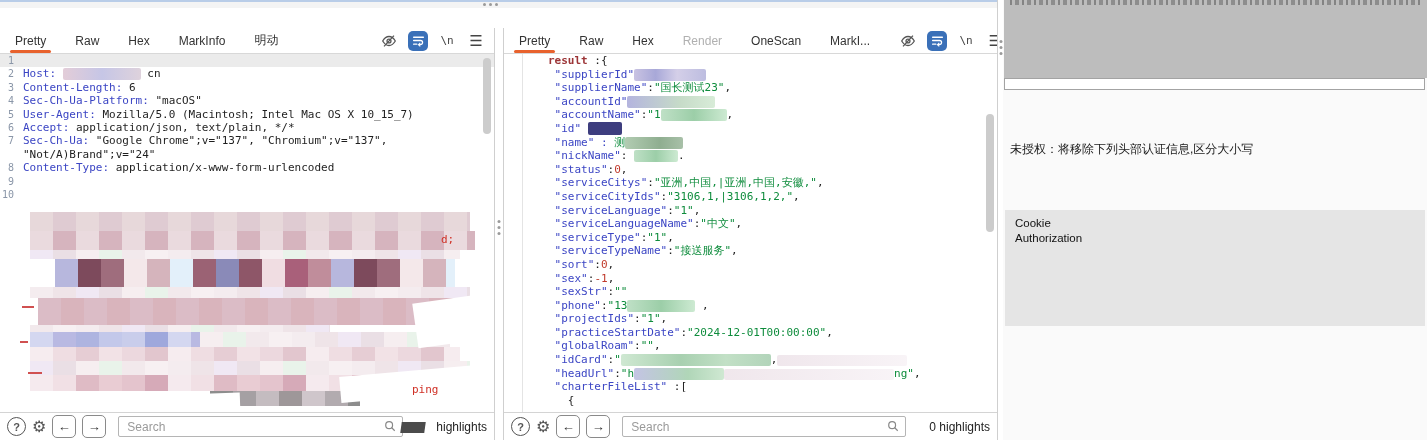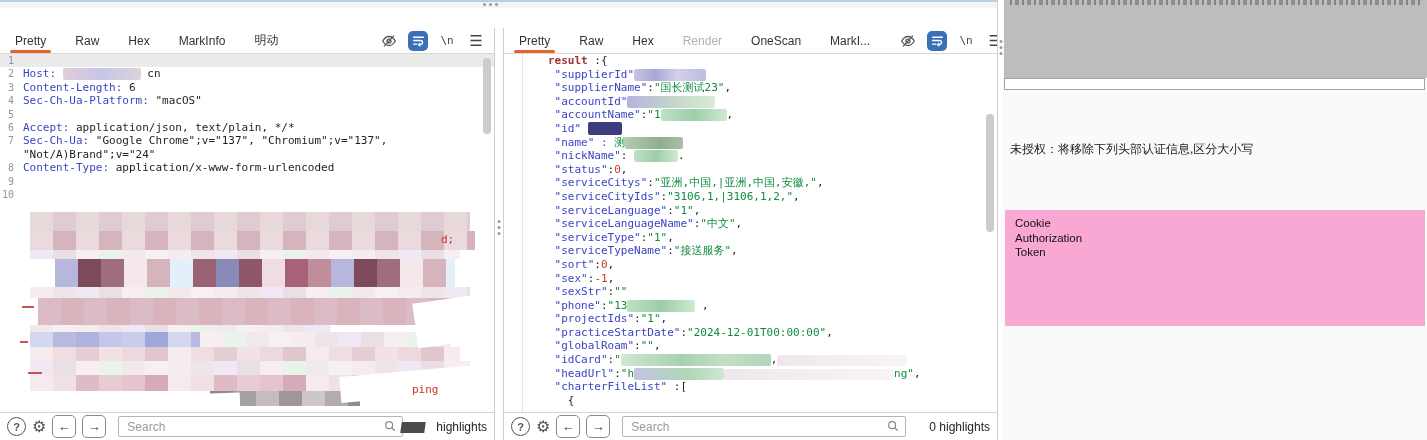--- a/index.html
+++ b/index.html
@@ -90,21 +90,21 @@
   .highlights{position:relative;font-size:12px;color:#222;white-space:nowrap;padding-left:6px;min-width:72px;text-align:right;}
   .smudge{position:absolute;left:-8px;top:2px;width:24px;height:11px;background:#4b4b4b;transform:skew(-8deg);}
 
   
   #right-panel{position:absolute;left:1003px;right:0;top:0;bottom:0;background:#fafafa;}
   .gray-top{position:absolute;left:1px;right:0;top:0;height:78px;background:#bdbdbd;overflow:hidden;}
   .clipped-text{position:absolute;top:0;left:6px;right:6px;height:5px;opacity:.55;
       background:repeating-linear-gradient(90deg,#555 0 2px,transparent 2px 5px,#666 5px 9px,transparent 9px 12px);}
   .white-strip{position:absolute;left:1px;right:2px;top:78px;height:12px;background:#fff;border:1px solid #a3a3a3;box-sizing:border-box;}
   .unauth-note{position:absolute;left:7px;top:141px;font-size:12px;color:#1a1a1a;}
-  .headers-box{position:absolute;left:2px;right:2px;top:210px;height:116px;background:#f9a8d4;
+  .headers-box{position:absolute;left:2px;right:2px;top:210px;height:116px;background:#e5e5e5;
                padding:6px 0 0 10px;box-sizing:border-box;}
   .headers-box div{font-size:11.5px;line-height:14.5px;color:#111;}
 </style>
 </head>
 <body>
 
 <div id="root">
 
   <div class="top-strip">
     <div class="h-handle">
@@ -140,21 +140,21 @@
         <div class="ticon menu">☰</div>
       </div>
     </div>
 
     <div class="code-area">
       <div id="req-lines">
           <div class="code-row hl"><span class="lnum">1</span></div>
           <div class="code-row"><span class="lnum">2</span><span class="ltxt"><span class="c-k">Host: </span><span class="redact pinklav" style="width: 78px;"></span><span class="c-p"> cn</span></span></div>
           <div class="code-row"><span class="lnum">3</span><span class="ltxt"><span class="c-k">Content-Length: </span><span class="c-p">6</span></span></div>
           <div class="code-row"><span class="lnum">4</span><span class="ltxt"><span class="c-k">Sec-Ch-Ua-Platform: </span><span class="c-p">"macOS"</span></span></div>
-          <div class="code-row"><span class="lnum">5</span></div>
+          <div class="code-row"><span class="lnum">5</span><span class="ltxt"><span class="c-k">User-Agent: </span><span class="c-p">Mozilla/5.0 (Macintosh; Intel Mac OS X 10_15_7)</span></span></div>
           <div class="code-row"><span class="lnum">6</span><span class="ltxt"><span class="c-k">Accept: </span><span class="c-p">application/json, text/plain, */*</span></span></div>
           <div class="code-row"><span class="lnum">7</span><span class="ltxt"><span class="c-k">Sec-Ch-Ua: </span><span class="c-p">"Google Chrome";v="137", "Chromium";v="137",</span></span></div>
           <div class="code-row"><span class="lnum"></span><span class="ltxt"><span class="c-p">"Not/A)Brand";v="24"</span></span></div>
           <div class="code-row"><span class="lnum">8</span><span class="ltxt"><span class="c-k">Content-Type: </span><span class="c-p">application/x-www-form-urlencoded</span></span></div>
           <div class="code-row"><span class="lnum">9</span></div>
           <div class="code-row"><span class="lnum">10</span><span class="ltxt"></span></div>
         </div>
       <div id="req-overlays">
           <div class="mosaic-row" style="left: 30px; top: 158px; width: 440px; height: 19px;">
             <i style="width: 23px; background: rgb(231, 216, 218);"></i>
@@ -521,17 +521,16 @@
 
   <div id="right-panel">
     <div class="gray-top">
       <div class="clipped-text"></div>
     </div>
     <div class="white-strip"></div>
     <div class="unauth-note">未授权：将移除下列头部认证信息,区分大小写</div>
     <div class="headers-box">
       <div>Cookie</div>
       <div>Authorization</div>
-      <div>Token</div>
     </div>
   </div>
 
 </div>
 
 </body></html>

